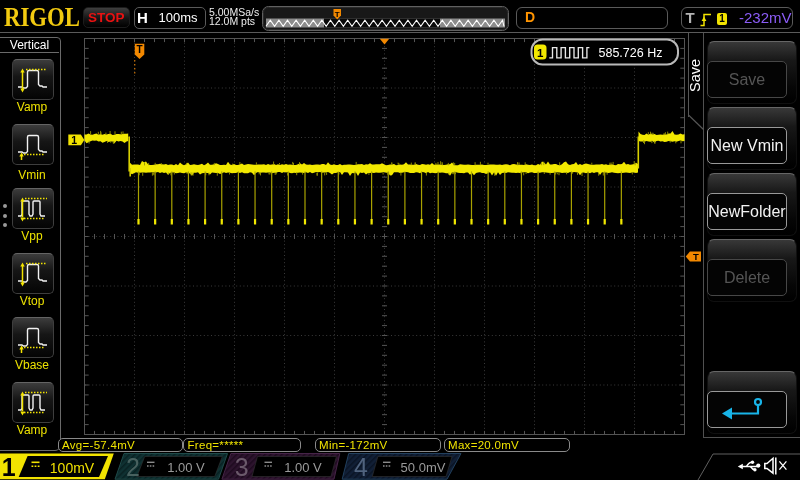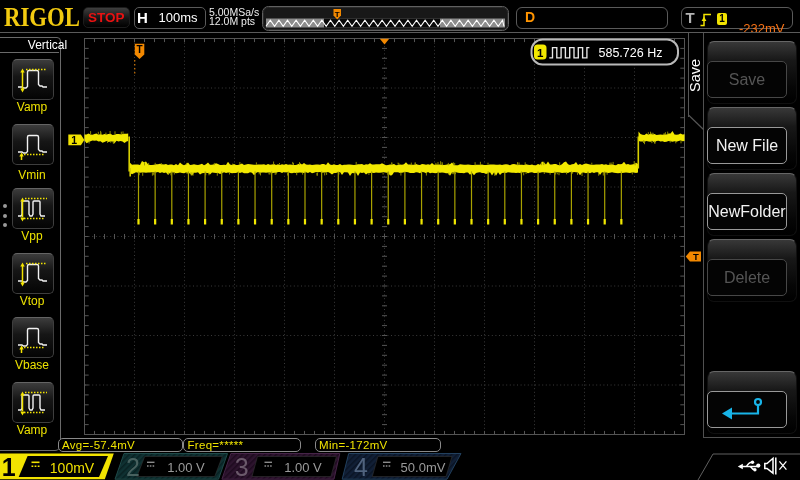--- a/index.html
+++ b/index.html
@@ -19,27 +19,27 @@
 #srate div{height:8.6px;line-height:8.6px;margin-top:0;}
 #dbox{left:516px;top:7px;width:152px;height:21.5px;border-radius:6px;background:#000;box-sizing:border-box;
   border:1px solid #5a5a5a;color:#fff;font-size:13px;line-height:19.5px;}
 #dbox b{position:absolute;left:8px;top:0;color:#ff9400;font-size:14px;}
 #dbox span{position:absolute;left:28px;width:118px;text-align:center;top:0;}
 #tbox{left:681px;top:7px;width:112px;height:21.5px;border-radius:6px;background:#000;box-sizing:border-box;
   border:1px solid #5a5a5a;}
 #tbox .tl{position:absolute;left:3.5px;top:0;color:#b4b4b4;font-weight:bold;font-size:15px;line-height:20px;}
 #tbox .ch1{position:absolute;left:35px;top:5px;width:10px;height:12px;background:#f2e300;
   border-radius:2px;color:#000;font-weight:bold;font-size:10px;line-height:12px;text-align:center;}
-#tbox .tv{position:absolute;left:57px;top:11px;color:#f97316;font-size:13px;line-height:20px;}
+#tbox .tv{position:absolute;left:57px;top:0;color:#8b5cf6;font-size:15px;line-height:20px;}
 #topline{left:0;top:32px;width:800px;height:1px;background:#5a5a5a;}
 
 #lbar{left:0;top:33px;width:59px;height:417px;background:#000;}
 #lbarbox{position:absolute;left:-8px;top:4px;width:66.5px;height:412px;
   border:1px solid #6a6a6a;border-radius:4px 4px 6px 6px;}
-#ltitle{position:absolute;left:0;top:5px;width:59px;text-align:center;color:#fff;font-size:12px;margin-left:18px;}
+#ltitle{position:absolute;left:0;top:5px;width:59px;text-align:center;color:#fff;font-size:12px;}
 #lsep{position:absolute;left:0;top:18.5px;width:59px;height:1px;background:#6a6a6a;}
 .vicon{position:absolute;left:12px;width:40px;height:39px;border-radius:5px;
   background:linear-gradient(#3c3c3c,#161616 42%,#040404);border:1px solid #3e3e3e;
   border-top-color:#646464;}
 .vlab{position:absolute;left:0;width:64px;text-align:center;color:#ede200;font-size:12px;}
 .pgdot{position:absolute;left:3px;width:4px;height:4px;border-radius:2px;background:#999;}
 
 #rbar{left:703px;top:33px;width:97px;height:404px;background:#000;
   border-left:1px solid #505050;border-bottom:1px solid #505050;}
 .mcell{position:absolute;left:3px;width:88px;height:61px;border-radius:7px;
@@ -188,40 +188,41 @@
       <div class="pgdot" style="top:190px"></div>
 </div>
 
 <div id="rbar" class="abs">
   <div class="mcell" style="top:8px"></div>
   <div class="mcell" style="top:74px"></div>
   <div class="mcell" style="top:140px"></div>
   <div class="mcell" style="top:206px"></div>
   <div class="mcell" style="top:338px"></div>
   <div class="mbtn dis" style="top:28px">Save</div>
-  <div class="mbtn" style="top:94px">New File</div>
+  <div class="mbtn" style="top:94px">New Vmin</div>
   <div class="mbtn dis" style="top:226px">Delete</div>
   <div class="mbtn" style="top:160px">NewFolder</div>
   <div class="mbtn" style="top:358px">
     <svg width="60" height="30" viewBox="0 0 60 30" style="margin-top:2px">
       <circle cx="41" cy="8" r="3" fill="none" stroke="#18b4e8" stroke-width="2.2"></circle>
       <path d="M41,11v8.5H14" fill="none" stroke="#18b4e8" stroke-width="2.2"></path>
       <polygon points="15,13.5 15,25.5 5,19.5" fill="#18b4e8"></polygon>
     </svg>
   </div>
 </div>
 <div id="savetab" class="abs"></div>
 <svg class="abs" style="left:687px;top:115px" width="17" height="17" viewBox="0 0 17 17">
   <line x1="1.5" y1="0" x2="16.5" y2="14.5" stroke="#565656" stroke-width="1.2"></line>
 </svg>
 <div id="savetxt" class="abs">Save</div>
 
 <div class="meas abs" style="left:57.5px;width:125px">Avg=-57.4mV</div>
 <div class="meas abs" style="left:183px;width:118px">Freq=*****</div>
 <div class="meas abs" style="left:314.5px;width:126.5px">Min=-172mV</div>
+<div class="meas abs" style="left:443.5px;width:126.5px">Max=20.0mV</div>
 
 <svg class="abs" style="left:0;top:450px" width="800" height="30" viewBox="0 450 800 30">
   <defs>
     <pattern id="h2" width="4" height="4" patternUnits="userSpaceOnUse" patternTransform="rotate(45)">
       <rect width="4" height="4" fill="#0f3132"></rect>
           <rect width="1.5" height="4" fill="#092122"></rect>
     </pattern>
     <pattern id="h3" width="4" height="4" patternUnits="userSpaceOnUse" patternTransform="rotate(45)">
       <rect width="4" height="4" fill="#2d142e"></rect>
           <rect width="1.5" height="4" fill="#1d0a1e"></rect>

